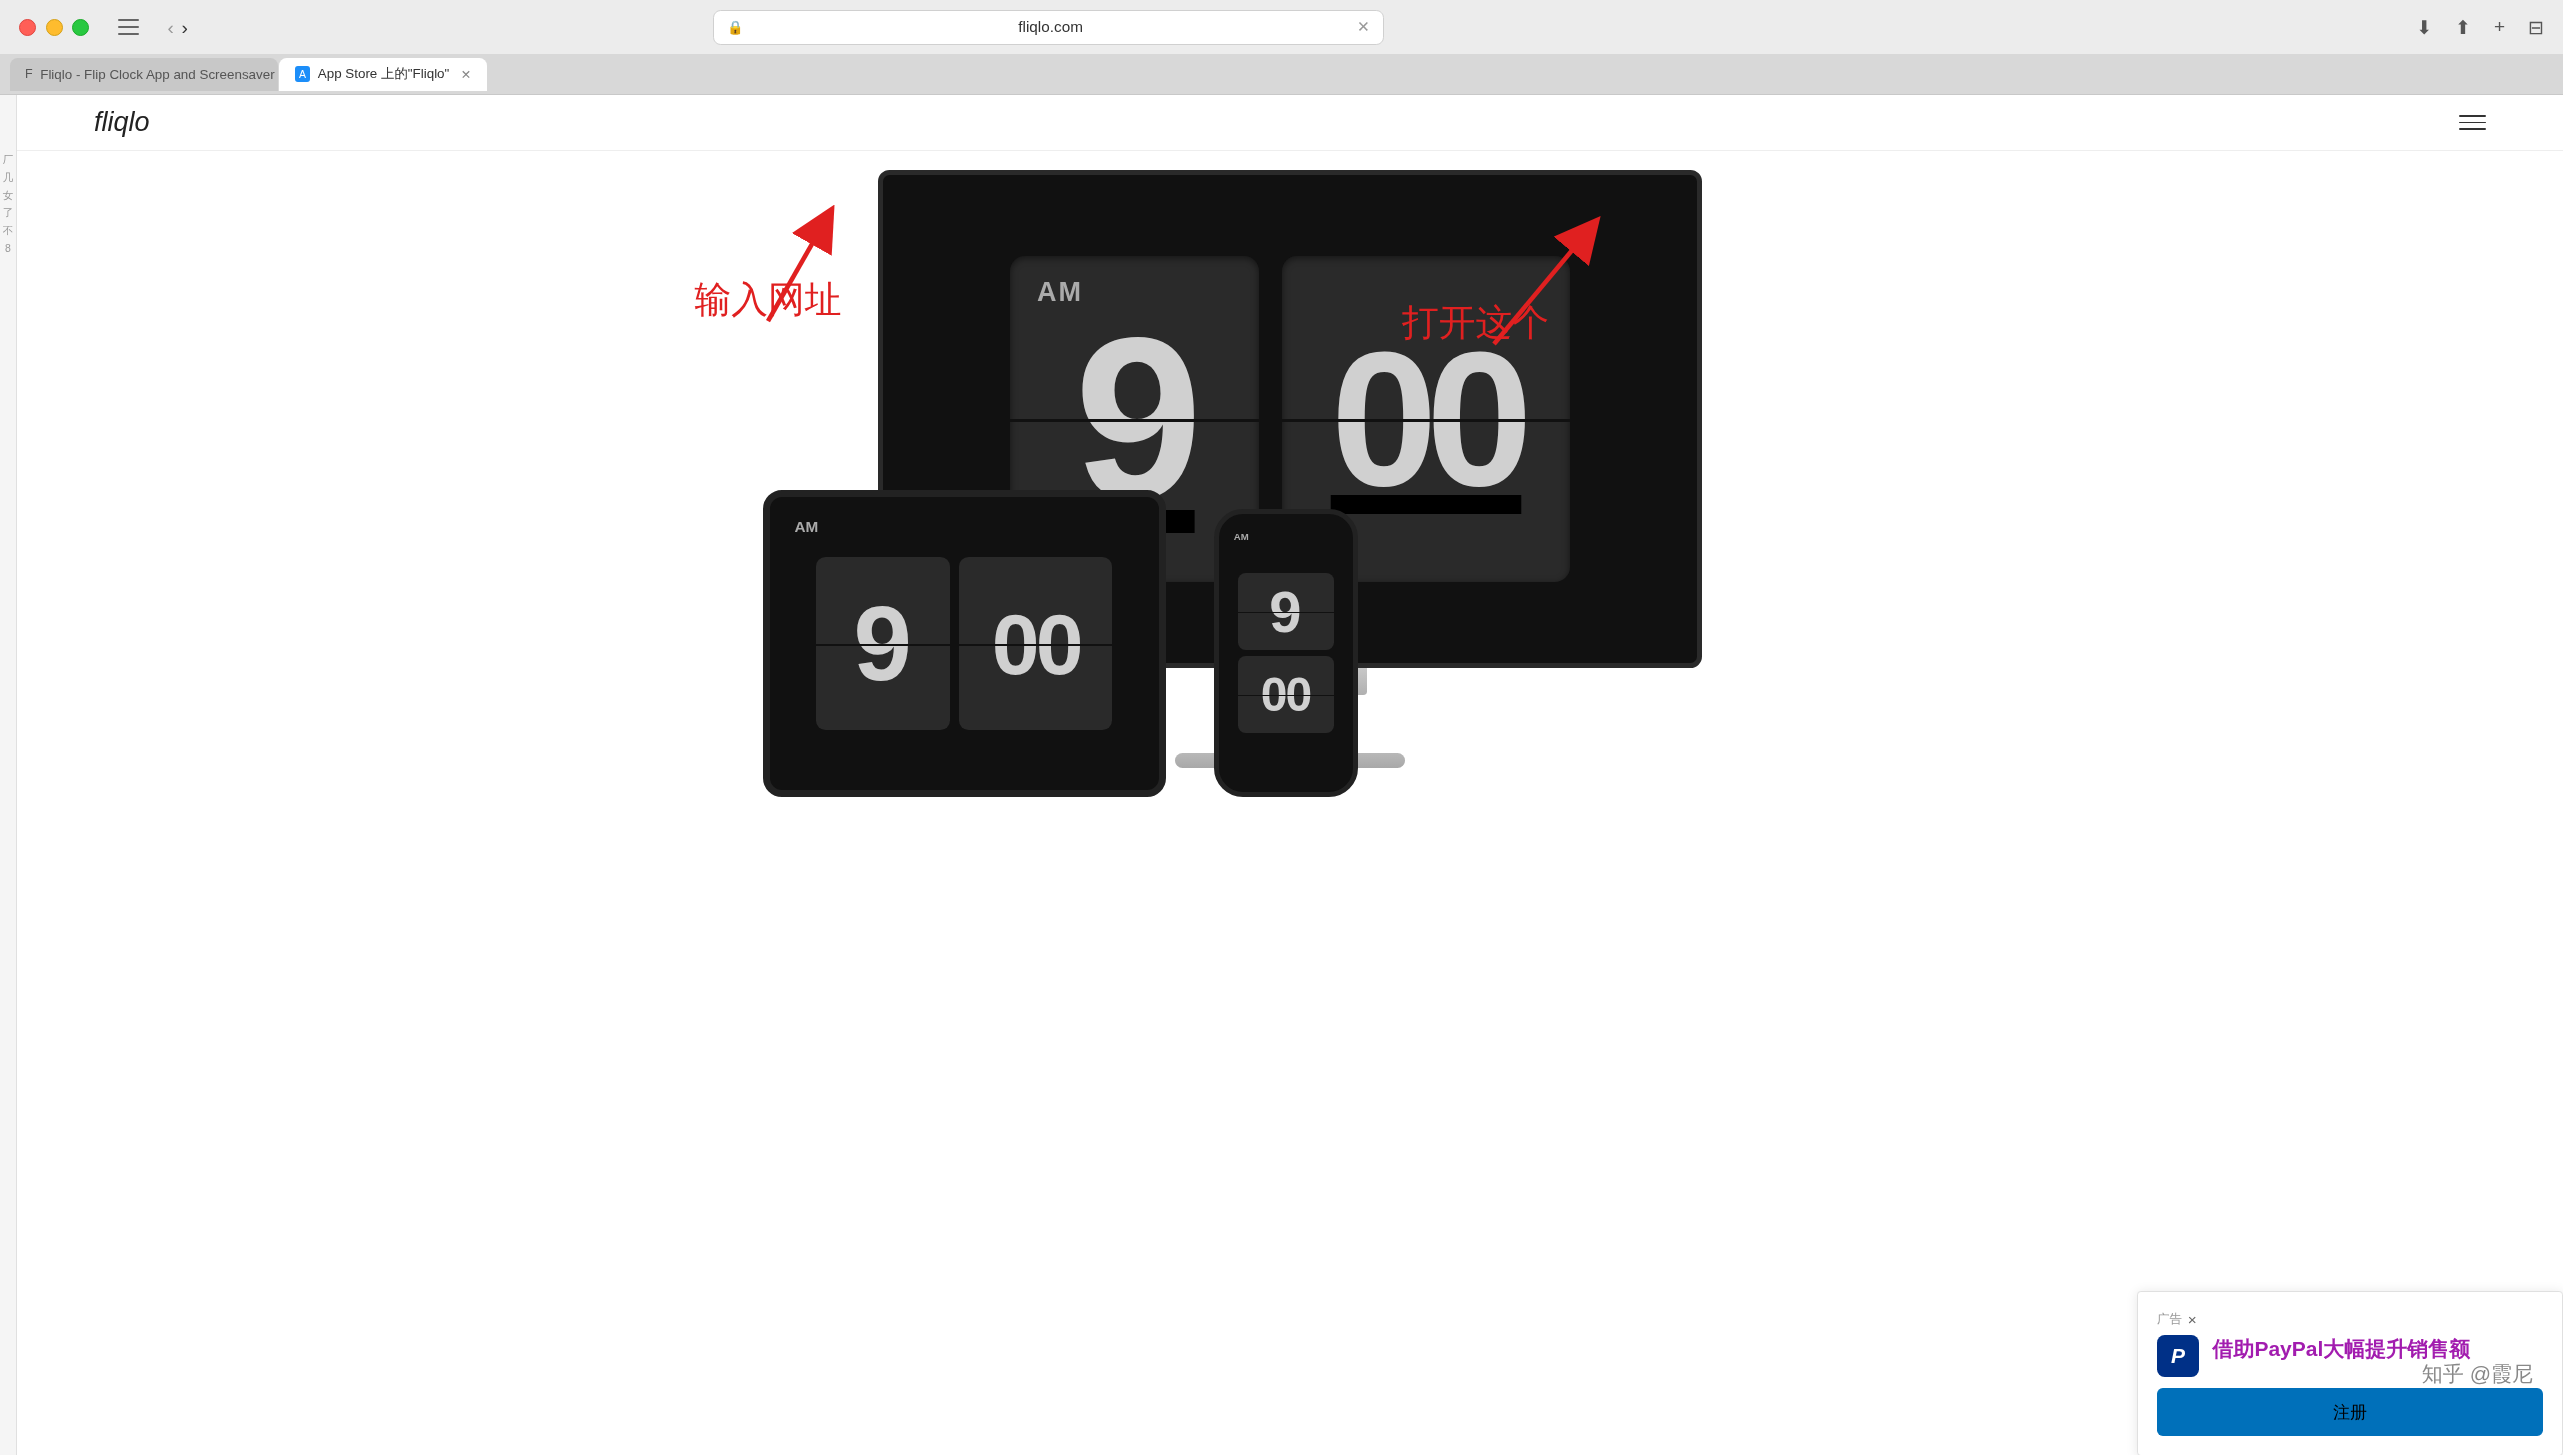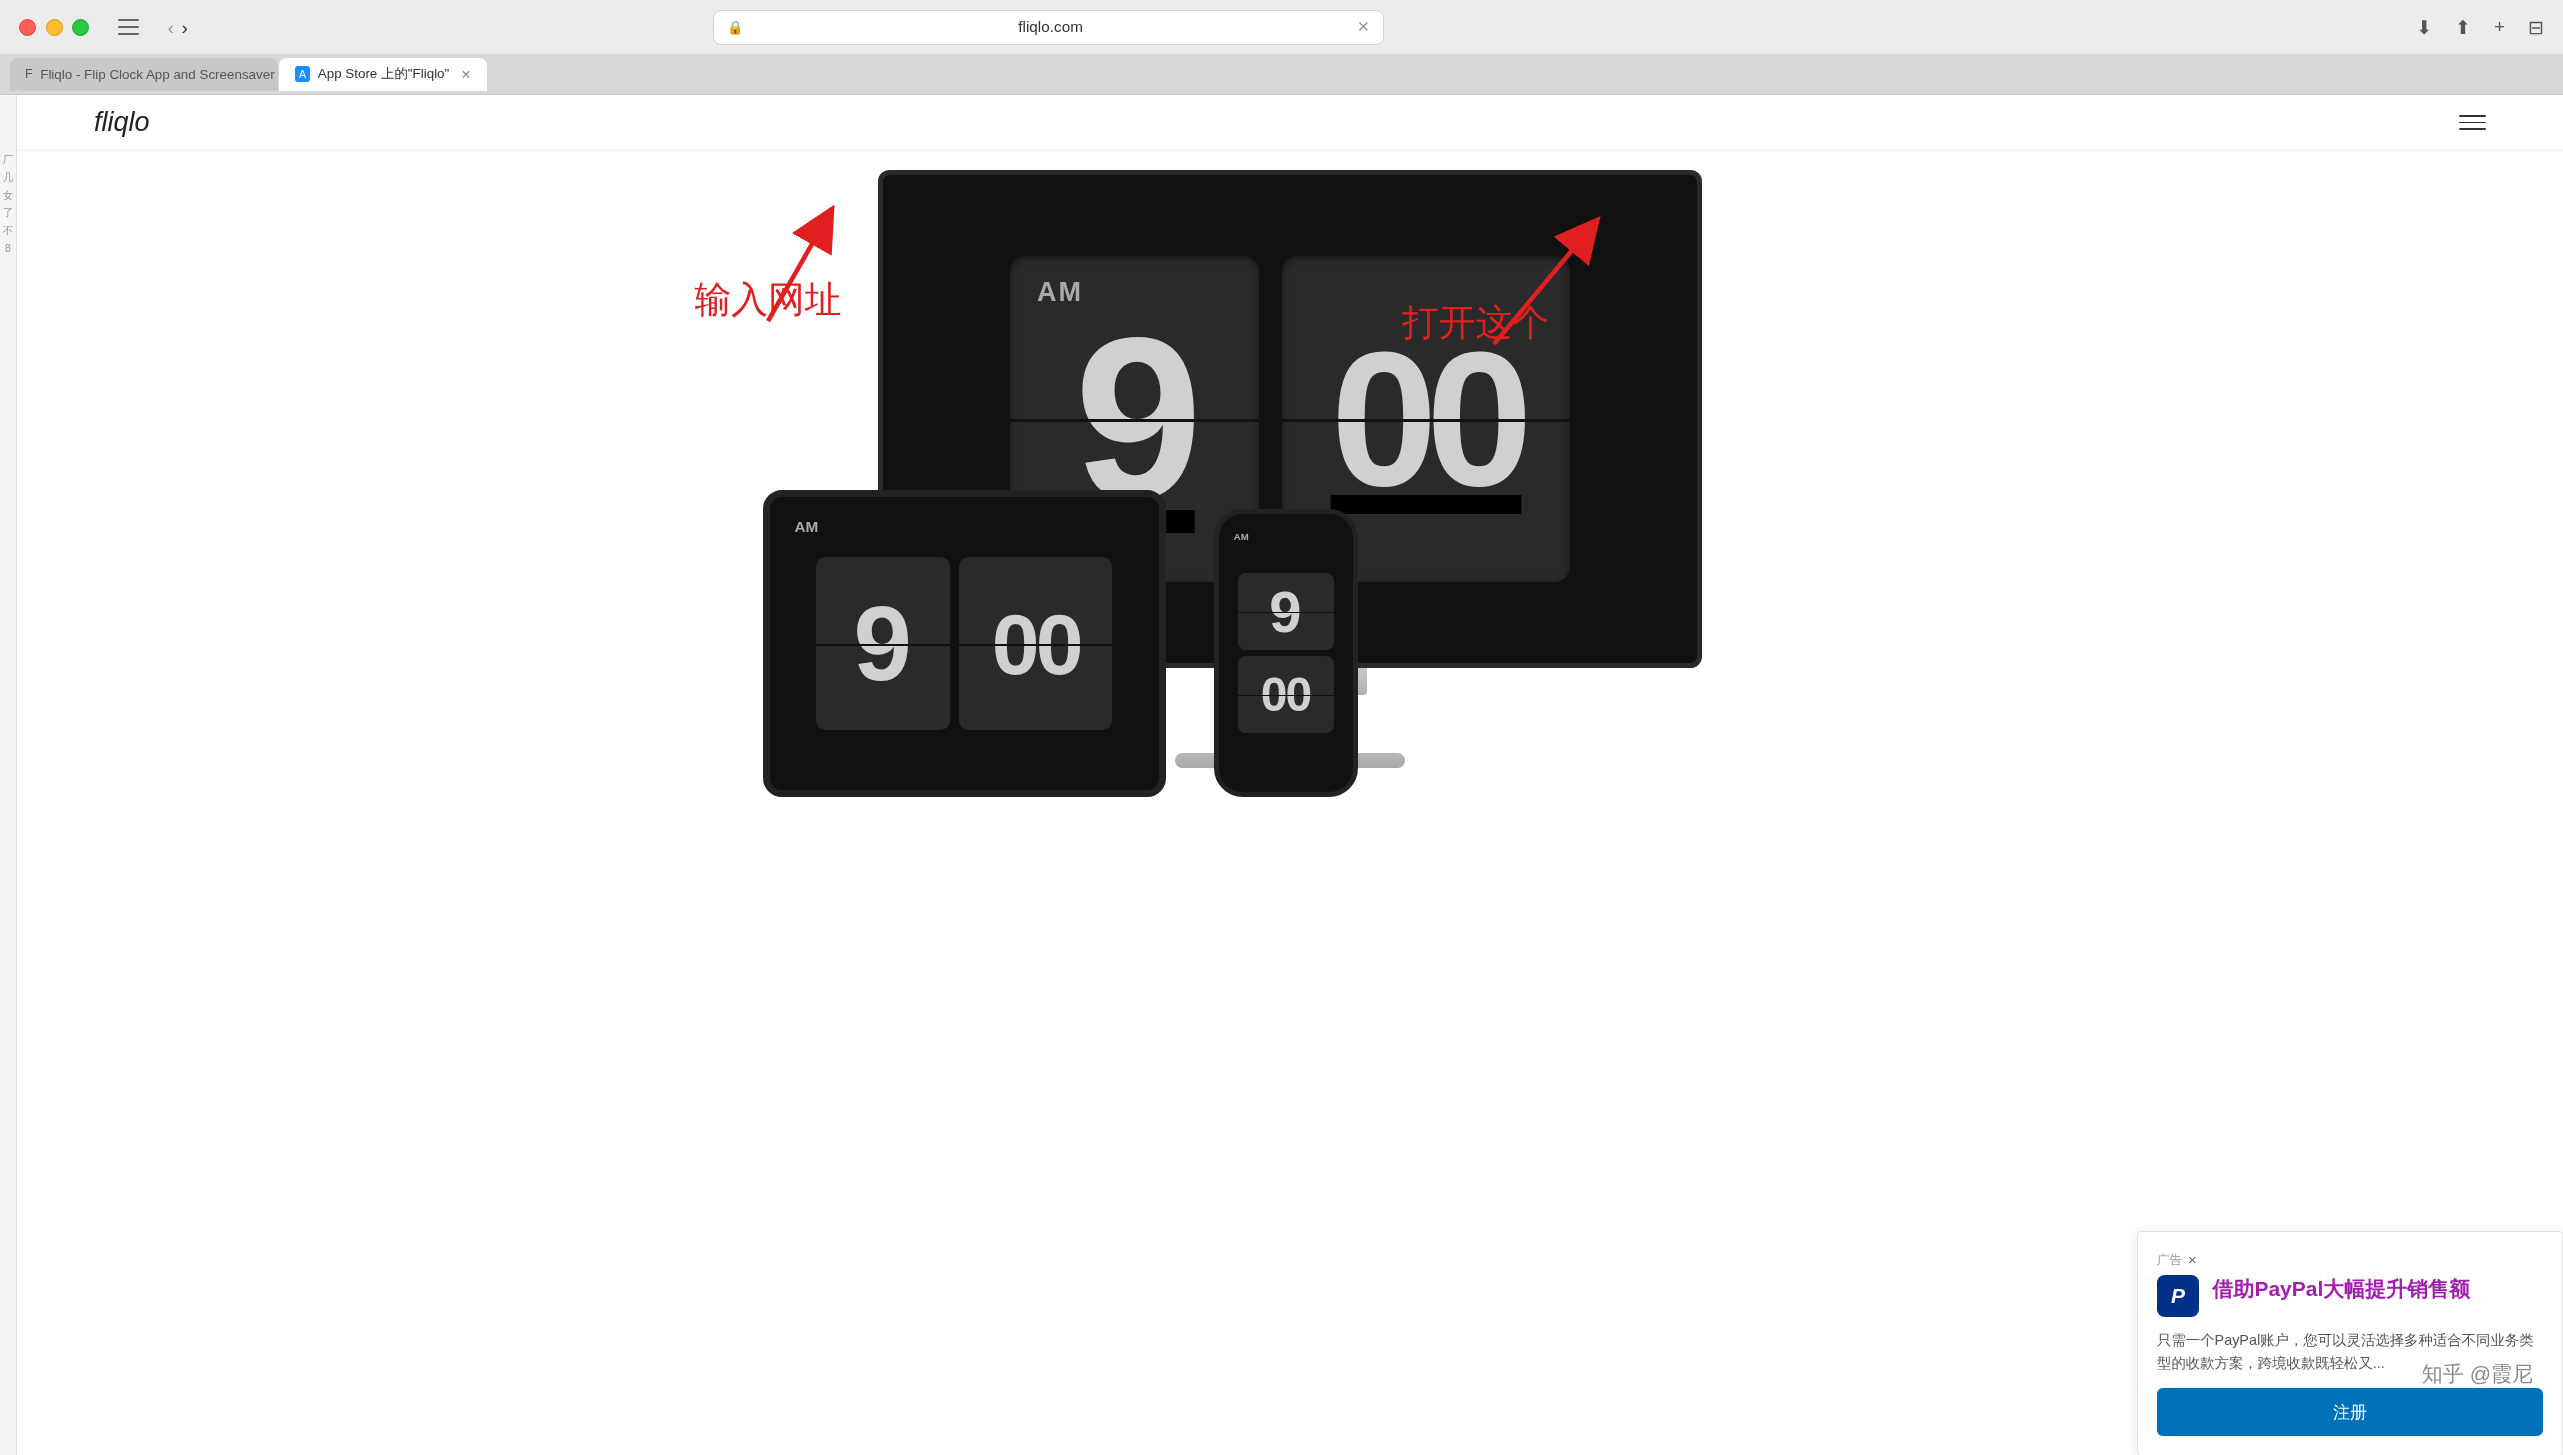--- a/index.html
+++ b/index.html
@@ -523,21 +523,21 @@
       position: absolute;
       bottom: 67px;
       right: 29px;
       font-size: 21px;
       color: #888;
     }
     .ad-register-btn {
       width: 100%;
       height: 48px;
       background: #0070ba;
-      color: #ffffff;
+      color: #000000;
       border: none;
       border-radius: 5.8px;
       font-size: 17px;
       cursor: pointer;
       font-weight: 500;
     }
 
     
     .annotations-svg {
       position: absolute;
@@ -671,21 +671,20 @@
 
     <div class="ad-panel">
       <div class="ad-label">
         <span>广告</span>
         <span class="ad-close">×</span>
       </div>
       <div class="paypal-header">
         <div class="paypal-icon">P</div>
         <div class="ad-title">借助PayPal大幅提升销售额</div>
       </div>
-      <div class="ad-body">只需一个PayPal账户，您可以灵活选择多种适合不同业务类型的收款方案，跨境收款既轻松又...</div>
       <div class="zhihu-watermark">知乎 @霞尼</div>
       <button class="ad-register-btn">注册</button>
     </div>
 
     <svg class="annotations-svg" viewBox="0 0 2656 1420" xmlns="http://www.w3.org/2000/svg">
 
       <text x="680" y="175" font-size="40" fill="#e02020" font-family="sans-serif">输入网址</text>
       <line x1="760" y1="185" x2="820" y2="80" stroke="#e02020" stroke-width="5" marker-end="url(#arrow)"></line>
       <defs>
         <marker id="arrow" markerWidth="10" markerHeight="10" refX="5" refY="5" orient="auto">

